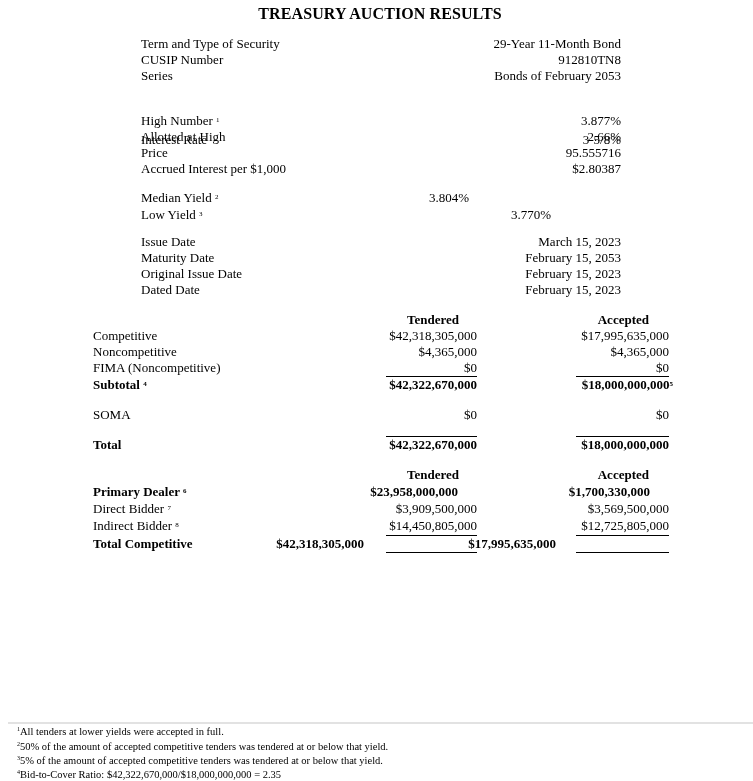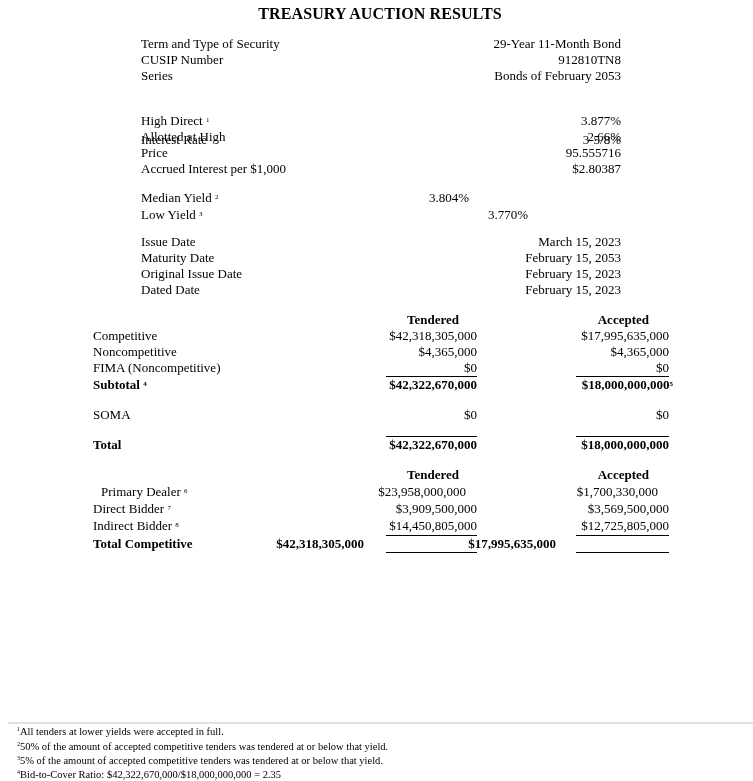--- a/index.html
+++ b/index.html
@@ -47,21 +47,21 @@
     <span class="val">Bonds of February 2053</span>
   </div>
 </div>
 
 <div>
   <div class="row" style="top:96px;left:0;width:753px;margin-top:36px;">
     <span class="lbl"><span>Interest Rate</span></span>
     <span class="val">3-5/8%</span>
   </div>
   <div class="row" style="top:113px;left:0;width:753px;">
-    <span class="lbl"><span>High Direct</span> <sup>1</sup></span>
+    <span class="lbl"><span>High Number</span> <sup>1</sup></span>
     <span class="val">3.877%</span>
   </div>
   <div class="row" style="top:129px;left:0;width:753px;">
     <span class="lbl"><span>Allotted at High</span></span>
     <span class="val">2.66%</span>
   </div>
   <div class="row" style="top:145px;left:0;width:753px;">
     <span class="lbl"><span>Price</span></span>
     <span class="val">95.555716</span>
   </div>
@@ -69,21 +69,21 @@
     <span class="lbl"><span>Accrued Interest per $1,000</span></span>
     <span class="val">$2.80387</span>
   </div>
 </div>
 
 <div>
   <div class="row" style="top:190px;left:0;width:601px;">
     <span class="lbl"><span>Median Yield</span> <sup>2</sup></span>
     <span class="val">3.804%</span>
   </div>
-  <div class="row" style="top:207px;left:0;width:660px;">
+  <div class="row" style="top:207px;left:0;width:660px;padding-left:23px;">
     <span class="lbl"><span>Low Yield</span> <sup>3</sup></span>
     <span class="val">3.770%</span>
   </div>
 </div>
 
 <div>
   <div class="row" style="top:234px;left:0;width:753px;">
     <span class="lbl">Issue Date</span>
     <span class="val">March 15, 2023</span>
   </div>
@@ -140,21 +140,21 @@
     <span class="tcol">$42,322,670,000</span>
     <span class="acol">$18,000,000,000</span>
   </div>
 </div>
 
 <div>
   <div class="row bold" style="top:467px;left:0;width:753px;">
     <span class="tcol" style="right:294px;">Tendered</span>
     <span class="acol" style="right:104px;">Accepted</span>
   </div>
-  <div class="row" style="top:484px;left:8px;width:734px;">
+  <div class="row" style="top:484px;left:0;width:734px;font-weight:bold;">
     <span class="tlbl"><span>Primary Dealer</span> <sup>6</sup></span>
     <span class="tcol">$23,958,000,000</span>
     <span class="acol">$1,700,330,000</span>
   </div>
   <div class="row" style="top:501px;left:0;width:753px;">
     <span class="tlbl"><span>Direct Bidder</span> <sup>7</sup></span>
     <span class="tcol">$3,909,500,000</span>
     <span class="acol">$3,569,500,000</span>
   </div>
   <div class="row" style="top:518px;left:0;width:753px;">

